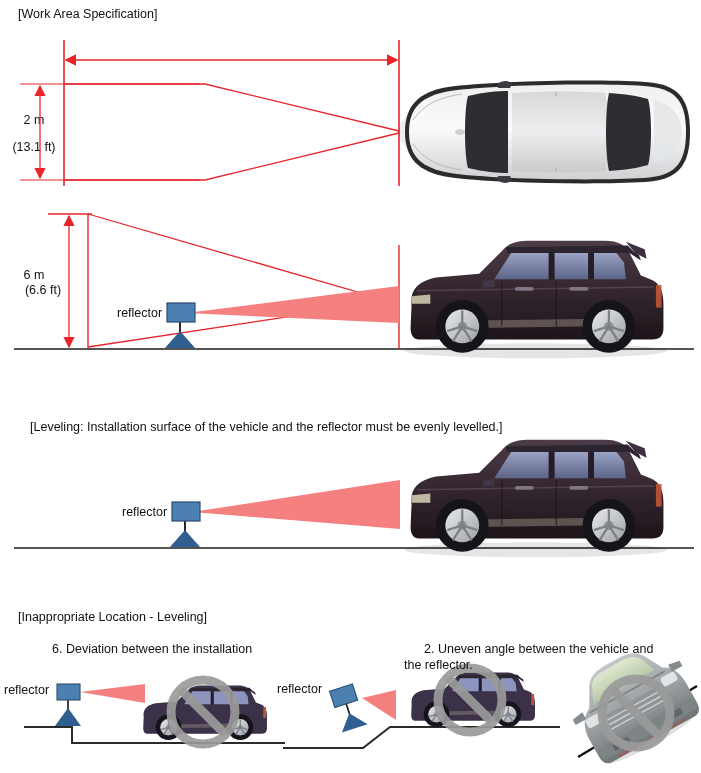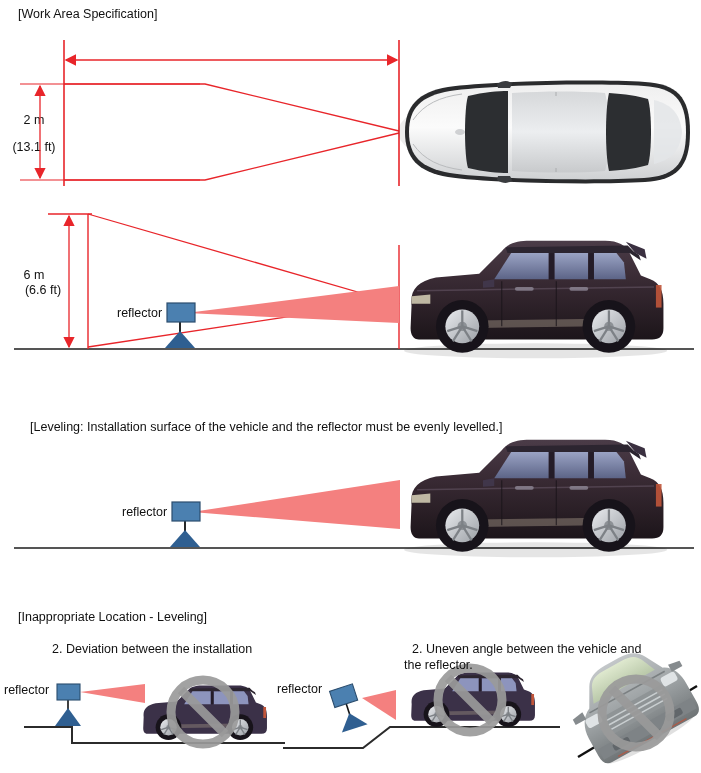--- a/index.html
+++ b/index.html
@@ -407,20 +407,20 @@
 
   <div class="lbl center" style="left:2px;top:268px;width:64px;">6 m</div>
   <div class="lbl center" style="left:11px;top:283px;width:64px;">(6.6 ft)</div>
   <div class="lbl" style="left:117px;top:306px;">reflector</div>
 
   <div class="lbl sec-title" style="left:6px;top:420px;margin-left:12px;">[Leveling: Installation surface of the vehicle and the reflector must be evenly levelled.]</div>
   <div class="lbl" style="left:122px;top:505px;">reflector</div>
 
   <div class="lbl sec-title" style="left:6px;top:610px;">[Inappropriate Location - Leveling]</div>
 
-  <div class="lbl" style="left:52px;top:642px;">2. Deviation between the installation</div>
+  <div class="lbl" style="left:52px;top:642px;">6. Deviation between the installation</div>
   <div class="lbl" style="left:4px;top:683px;">reflector</div>
 
-  <div class="lbl" style="left:412px;top:642px;">2. Uneven angle between the vehicle and</div>
+  <div class="lbl" style="left:424px;top:642px;">2. Uneven angle between the vehicle and</div>
   <div class="lbl" style="left:404px;top:658px;">the reflector.</div>
   <div class="lbl" style="left:277px;top:682px;">reflector</div>
 
 </div>
 
 </body></html>

